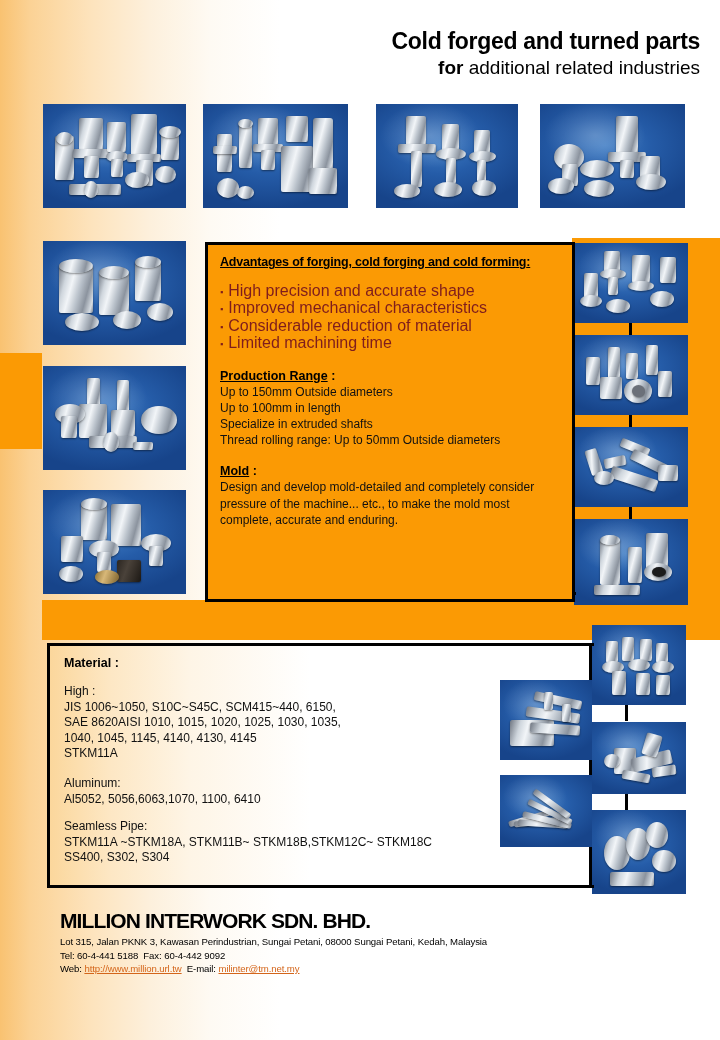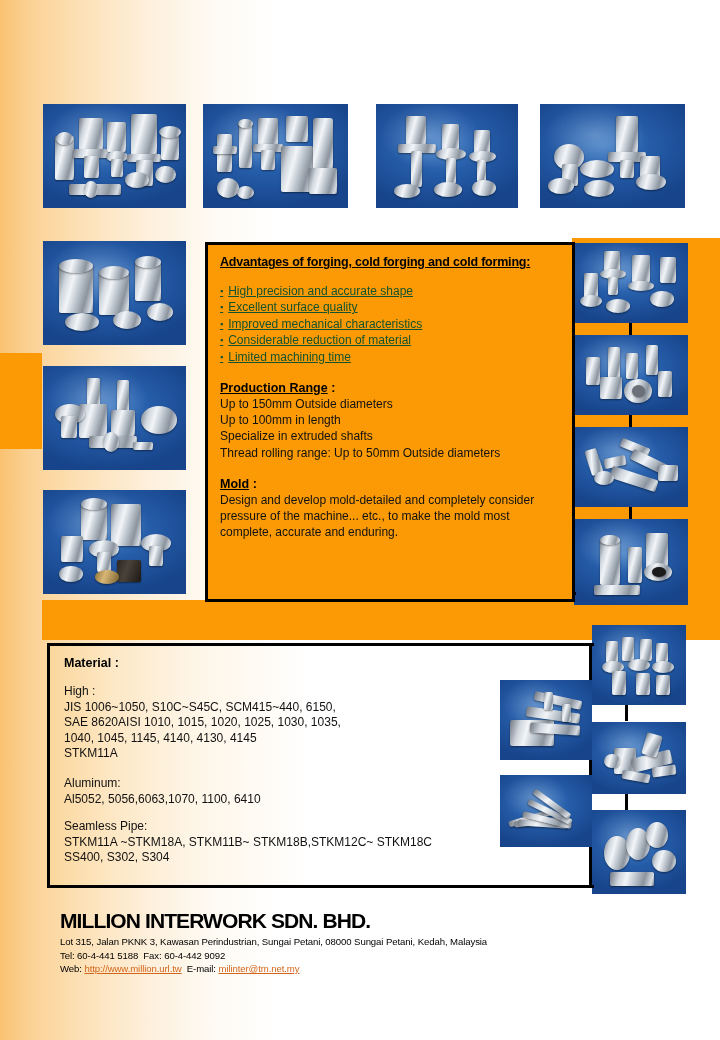--- a/index.html
+++ b/index.html
@@ -75,21 +75,21 @@
     padding:10px 4px 0 12px;
   }
   .adv-h{
     font-size:12.5px;font-weight:bold;color:#000;
     text-decoration:underline;letter-spacing:-0.2px;margin:0 0 2px 0;
     white-space:nowrap;
   }
   .adv-h .nu{text-decoration:none;}
   .adv-list{margin:14px 0 0 0;padding:0;list-style:none;}
   .adv-list li{
-    font-size:12px;color:#14532d;line-height:16.4px;white-space:nowrap;text-decoration:underline;
+    font-size:16px;color:#7f1d1d;line-height:16.4px;white-space:nowrap;
   }
   .adv-list li:before{content:"\25AA";font-size:9px;margin-right:5px;vertical-align:1px;}
   .sec-h{
     font-size:12.5px;font-weight:bold;color:#000;margin-top:16px;
     white-space:nowrap;
   }
   .sec-h span.u{text-decoration:underline;}
   .sec-p{font-size:12px;color:#111;line-height:16.2px;margin-top:1px;}
   .sec-p div{white-space:nowrap;}
   .mold-p{font-size:12px;color:#111;line-height:16.2px;margin-top:1px;}
@@ -119,20 +119,24 @@
 </style>
 </head>
 <body>
 
 <div class="page">
 
   <div class="blk blk-left"></div>
   <div class="blk blk-right-top"></div>
   <div class="blk blk-band"></div>
 
+  <div class="title-wrap">
+    <div class="title-1">Cold forged and turned parts</div>
+    <div class="title-2"><b>for</b><span> additional related industries</span></div>
+  </div>
 
   <div class="photo" style="left:43px;top:104px;width:143px;height:104px;">
     <div class="sheen"></div>
     <div class="pt" style="left:12px;top:32px;width:19px;height:44px;"></div>
     <div class="pt r" style="left:13px;top:28px;width:17px;height:13px;"></div>
     <div class="pt" style="left:36px;top:14px;width:24px;height:34px;"></div>
     <div class="pt" style="left:30px;top:45px;width:36px;height:9px;"></div>
     <div class="pt" style="left:41px;top:52px;width:15px;height:22px;"></div>
     <div class="pt" style="left:64px;top:18px;width:19px;height:30px;"></div>
     <div class="pt r" style="left:63px;top:47px;width:22px;height:11px;"></div>
@@ -288,21 +292,20 @@
     <div class="pt" style="left:20px;top:66px;width:46px;height:10px;"></div>
   </div>
 
   <div class="hline" style="left:560px;top:592px;width:16px;"></div>
 
   <div class="adv-box">
     <div class="adv-h"><span>Advantages of forging, cold forging and cold forming</span><span class="nu">:</span></div>
 
     <ul class="adv-list">
       <li>High precision and accurate shape</li>
-      <li>Excellent surface quality</li>
       <li>Improved mechanical characteristics</li>
       <li>Considerable reduction of material</li>
       <li>Limited machining time</li>
     </ul>
 
     <div class="sec-h"><span class="u">Production Range</span> <span>:</span></div>
     <div class="sec-p">
       <div>Up to 150mm Outside diameters</div>
       <div>Up to 100mm in length</div>
       <div>Specialize in extruded shafts</div>

